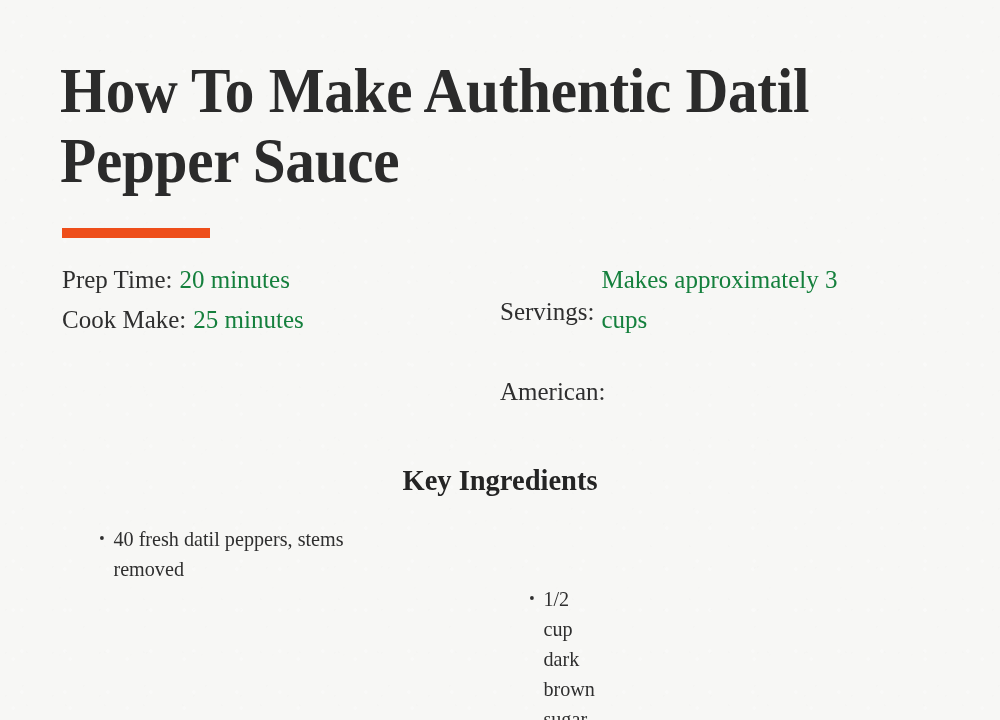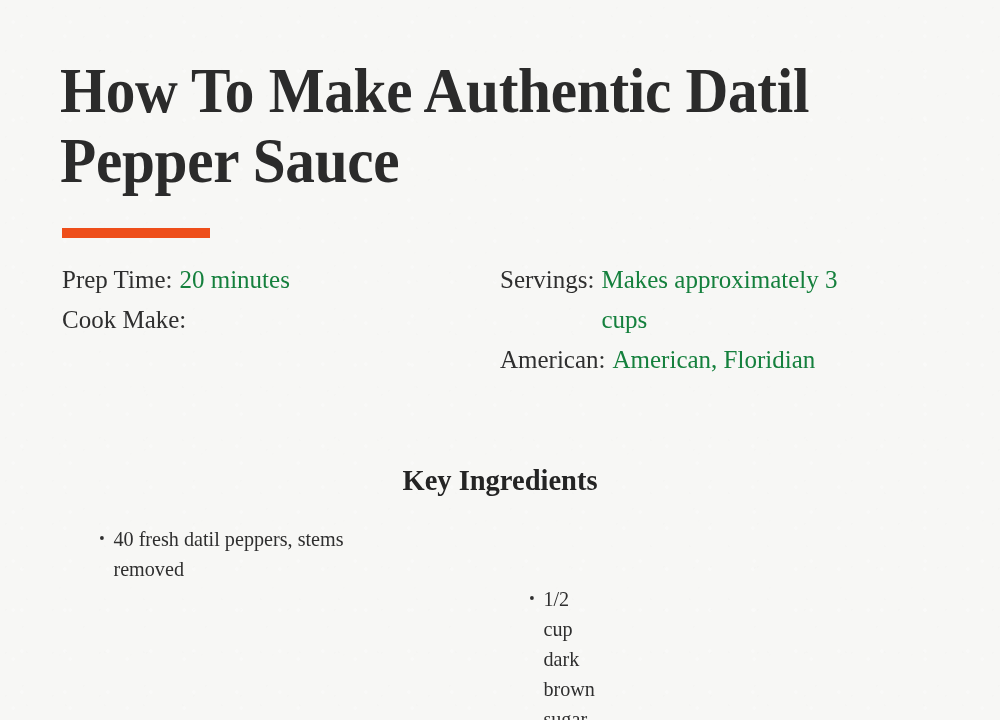--- a/index.html
+++ b/index.html
@@ -94,21 +94,21 @@
     flex: 0 0 auto;
     color: #2f2f2f;
     padding-right: 7px;
   }
   .meta-value {
     color: #15803d;
     white-space: normal;
   }
   
   .meta-col.right .meta-row { white-space: normal; }
-  .meta-col.right .meta-label { flex: 0 0 auto; }
+  .meta-col.right .meta-label { flex: 0 0 auto; margin-top: 32px; }
   .meta-col.right .meta-value { flex: 1 1 auto; max-width: 280px; }
 
   
   .ingredients-heading {
     position: absolute;
     left: 0;
     top: 462px;
     width: 1000px;
     margin: 0;
     text-align: center;
@@ -170,34 +170,34 @@
 
     <div class="meta-col left">
 
       <div class="meta-row">
         <span class="meta-label">Prep Time:</span>
         <span class="meta-value">20 minutes</span>
       </div>
 
       <div class="meta-row">
         <span class="meta-label">Cook Make:</span>
+        <span class="meta-value">25 minutes</span>
       </div>
 
     </div>
 
     <div class="meta-col right">
 
       <div class="meta-row">
         <span class="meta-label">Servings:</span>
         <span class="meta-value">Makes approximately 3 cups</span>
       </div>
 
       <div class="meta-row">
         <span class="meta-label">American:</span>
-        <span class="meta-value">American, Floridian</span>
       </div>
 
     </div>
 
   </div>
 
   <h2 class="ingredients-heading">Key Ingredients</h2>
 
   <div class="ingredients-grid">
 

